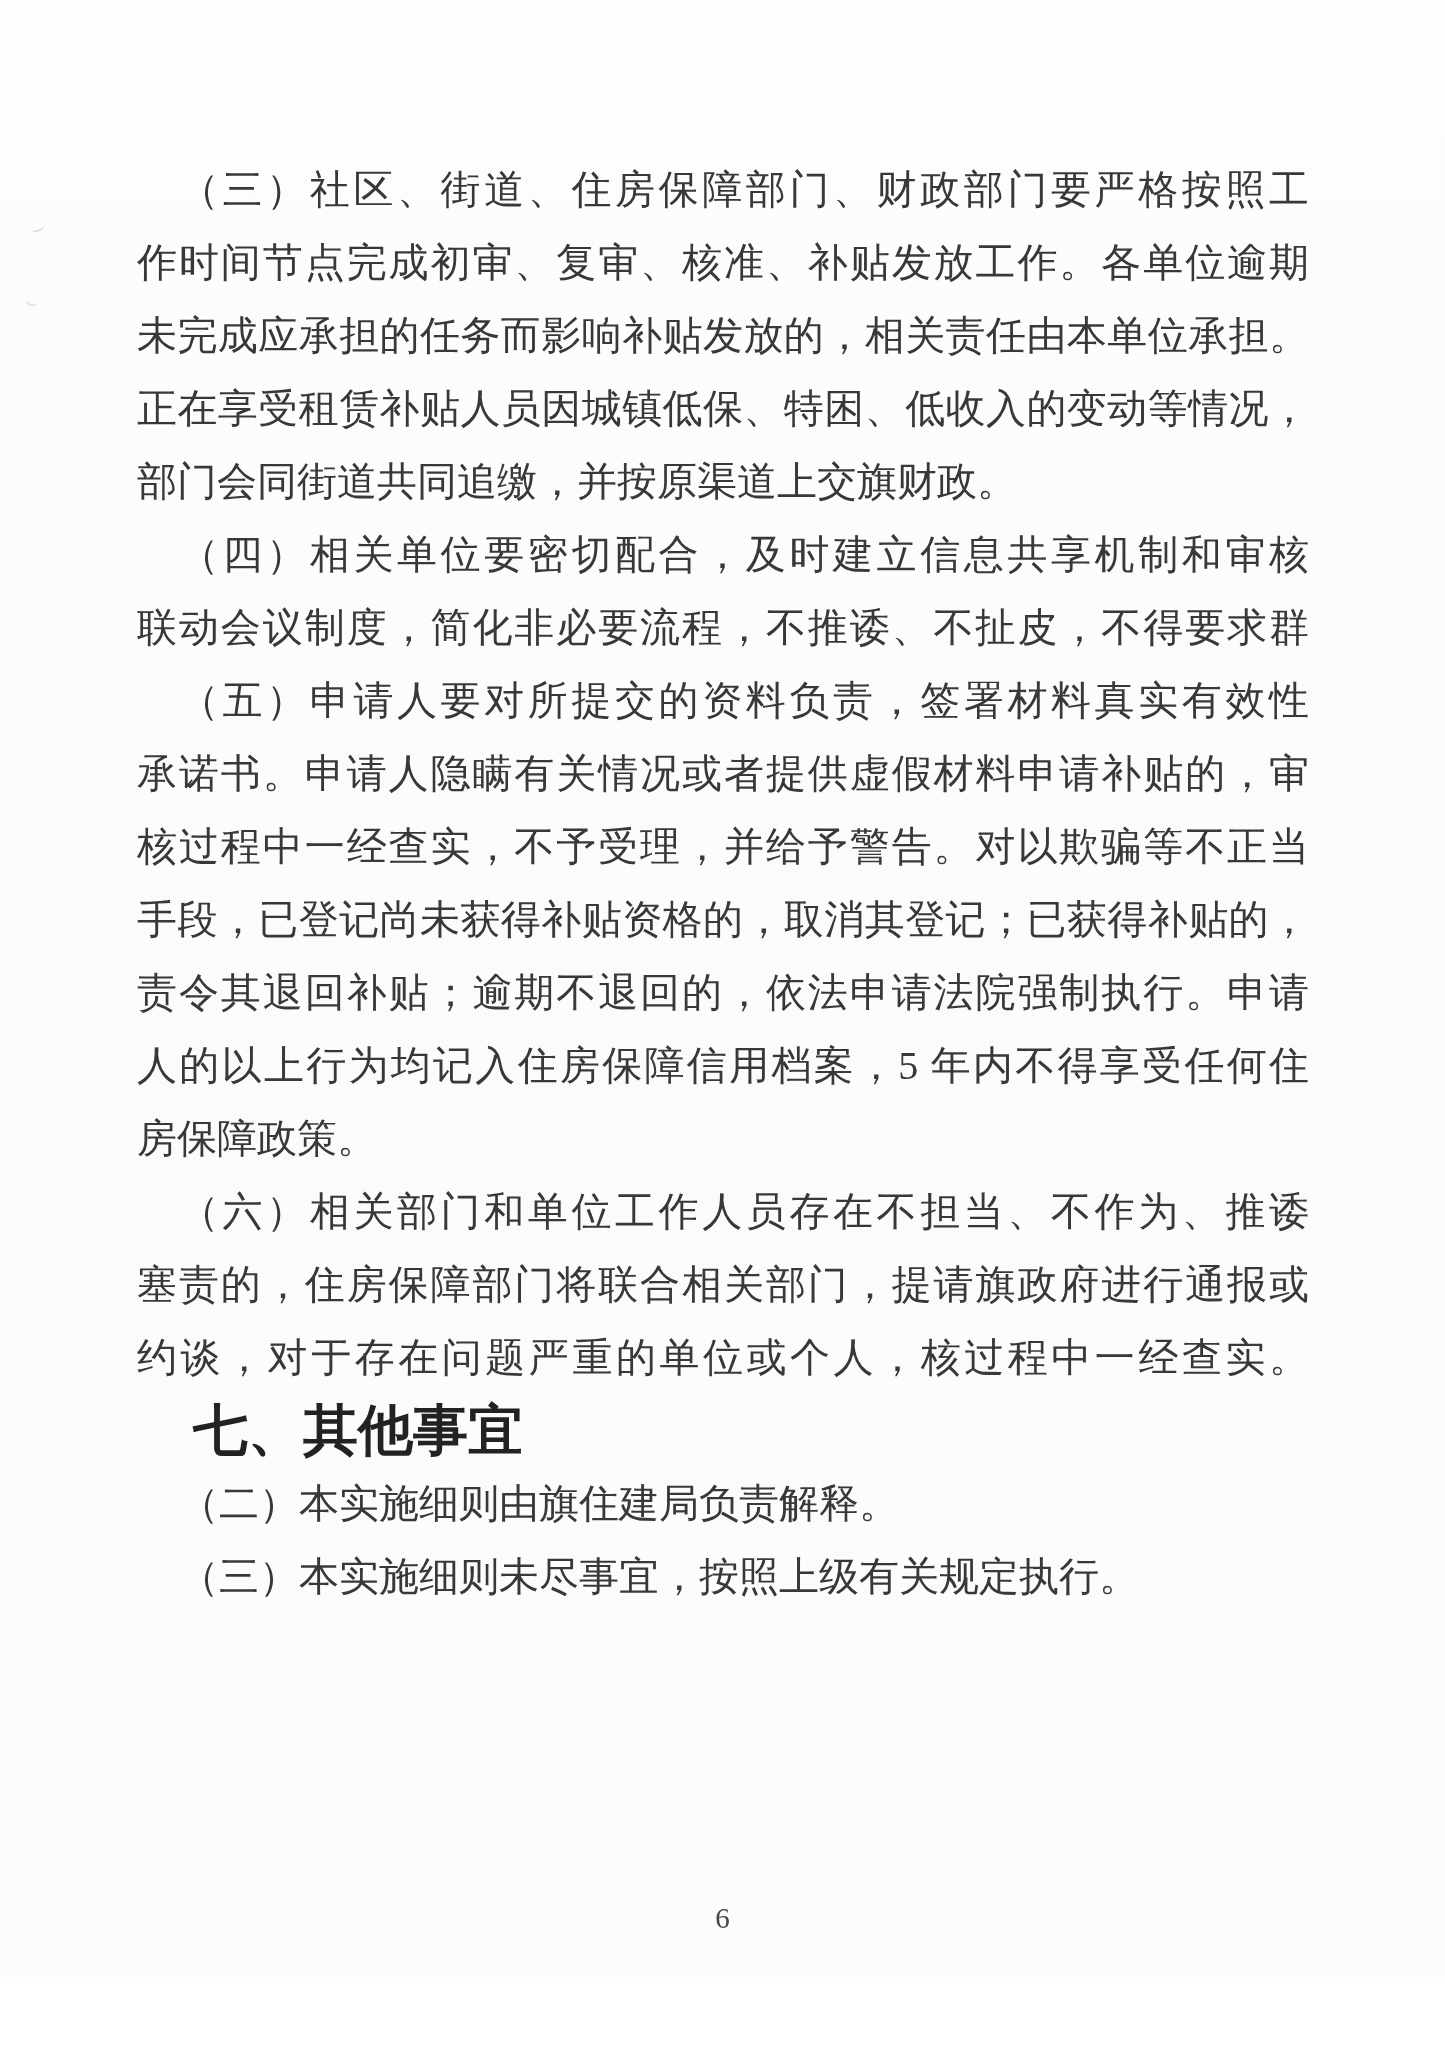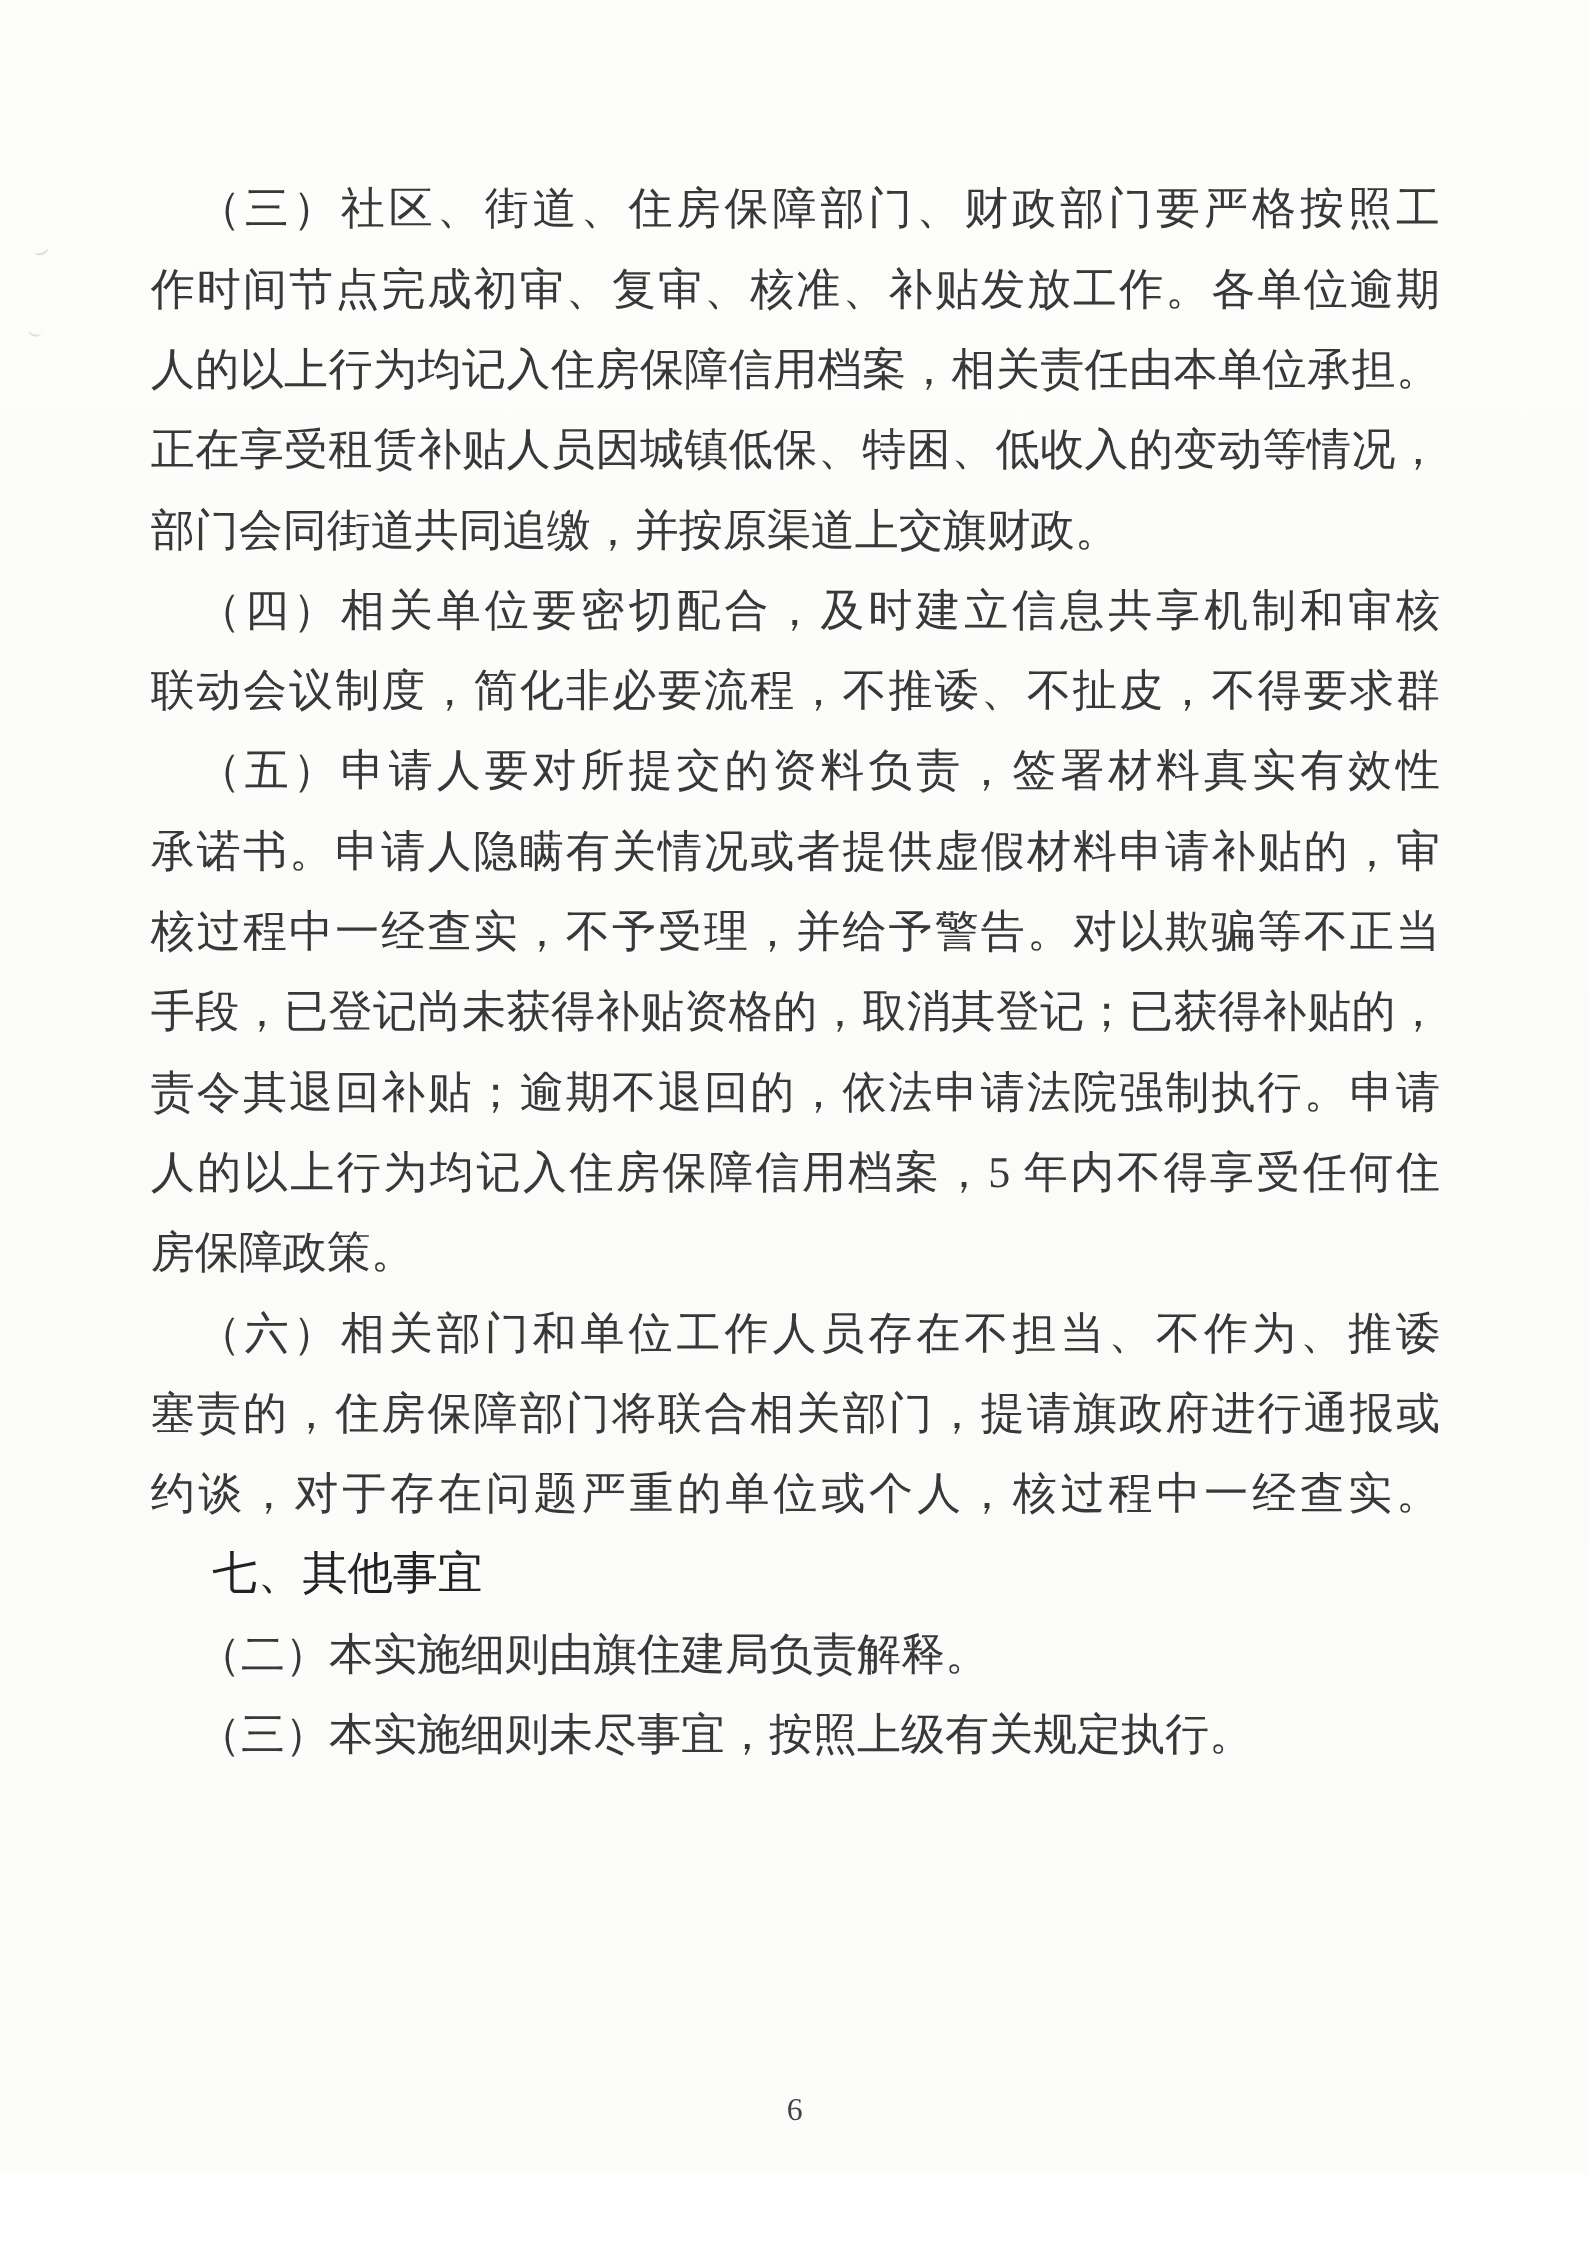--- a/index.html
+++ b/index.html
@@ -33,22 +33,22 @@
   }
   .justify {
     text-align: justify;
     text-align-last: justify;
   }
   .indent {
     padding-left: 42px;
   }
   .heading {
     font-family: "Liberation Sans", "DejaVu Sans", sans-serif;
-    font-weight: 400;
-    font-size: 41px;
+    font-weight: 700;
+    font-size: 55px;
     color: #222222;
     padding-left: 56px;
     text-align: center;
     text-align-last: left;
   }
   .page-number {
     position: absolute;
     top: 1898px;
     left: 0;
     width: 100%;
@@ -85,21 +85,21 @@
 <body>
 
 <div class="page">
 
   <div class="artifact artifact-1"></div>
   <div class="artifact artifact-2"></div>
 
   <div class="content">
     <div class="line indent justify">（三）社区、街道、住房保障部门、财政部门要严格按照工</div>
     <div class="line justify">作时间节点完成初审、复审、核准、补贴发放工作。各单位逾期</div>
-    <div class="line justify">人的以上行为均记入住房保障信用档案，相关责任由本单位承担。</div>
+    <div class="line justify">未完成应承担的任务而影响补贴发放的，相关责任由本单位承担。</div>
     <div class="line justify">正在享受租赁补贴人员因城镇低保、特困、低收入的变动等情况，</div>
     <div class="line">部门会同街道共同追缴，并按原渠道上交旗财政。</div>
     <div class="line indent justify">（四）相关单位要密切配合，及时建立信息共享机制和审核</div>
     <div class="line justify">联动会议制度，简化非必要流程，不推诿、不扯皮，不得要求群</div>
     <div class="line indent justify">（五）申请人要对所提交的资料负责，签署材料真实有效性</div>
     <div class="line justify">承诺书。申请人隐瞒有关情况或者提供虚假材料申请补贴的，审</div>
     <div class="line justify">核过程中一经查实，不予受理，并给予警告。对以欺骗等不正当</div>
     <div class="line justify">手段，已登记尚未获得补贴资格的，取消其登记；已获得补贴的，</div>
     <div class="line justify">责令其退回补贴；逾期不退回的，依法申请法院强制执行。申请</div>
     <div class="line justify">人的以上行为均记入住房保障信用档案，5 年内不得享受任何住</div>

